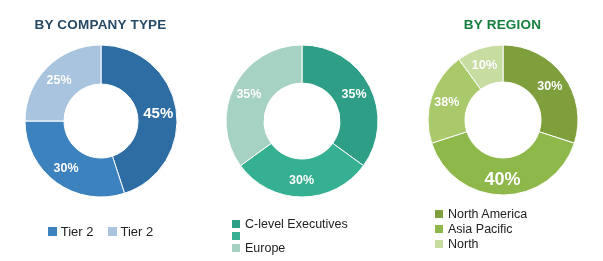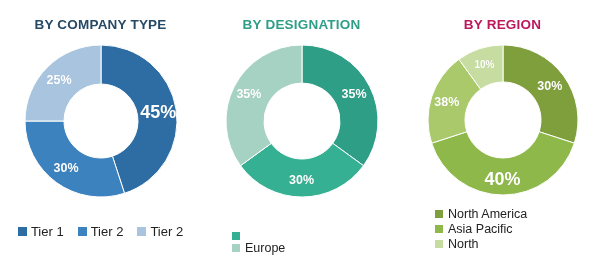--- a/index.html
+++ b/index.html
@@ -12,21 +12,21 @@
   .board{position:relative;width:603px;height:197px;display:flex;}
   .panel{position:relative;width:201px;height:261px;}
 
   .chart-title{
     position:absolute;top:17px;left:0;width:201px;text-align:center;
     font-size:13.5px;font-weight:bold;letter-spacing:0.2px;
     white-space:nowrap;
   }
   .t1 .chart-title{color:#264A66;}
   .t2 .chart-title{color:#2E9E87;}
-  .t3 .chart-title{color:#be185d;}
+  .t3 .chart-title{color:#15803d;}
 
   .donut-wrap{position:absolute;left:0;top:45px;width:201px;height:160px;}
   .donut{position:absolute;left:50%;top:0;transform:translateX(-50%);}
   .donut svg{display:block;overflow:visible;}
 
   .slice-label{
     position:absolute;color:#ffffff;font-weight:bold;
     white-space:nowrap;transform:translate(-50%,-50%);
     text-shadow:0 0 1px rgba(0,0,0,0.08);
   }
@@ -58,59 +58,58 @@
   <div class="panel p1 t1">
     <div class="chart-title">BY COMPANY TYPE</div>
 
     <div class="donut-wrap">
       <div class="donut" id="donut-0" style="width: 152px; height: 152px;">
           <svg width="152" height="152" viewBox="0 0 152 152">
             <path d="M 76 0 A 76 76 0 0 1 99.48529157249601 148.28029523843168 L 87.43362879187305 111.18909110292068 A 37 37 0 0 0 76 39 Z" fill="#2E6DA4" stroke="#ffffff" stroke-width="1"></path>
             <path d="M 99.48529157249601 148.28029523843168 A 76 76 0 0 1 0 76.00000000000001 L 39 76 A 37 37 0 0 0 87.43362879187305 111.18909110292068 Z" fill="#3C82BE" stroke="#ffffff" stroke-width="1"></path>
             <path d="M 0 76.00000000000001 A 76 76 0 0 1 75.99999999999999 0 L 76 39 A 37 37 0 0 0 39 76 Z" fill="#A8C4DE" stroke="#ffffff" stroke-width="1"></path>
           </svg>
-          <div class="slice-label" style="left: 133.78px; top: 66.8486px; font-size: 18px;">45%</div>
+          <div class="slice-label" style="left: 133.78px; top: 66.8486px; font-size: 15px;">45%</div>
           <div class="slice-label" style="left: 41.6146px; top: 123.327px; font-size: 12.5px;">30%</div>
           <div class="slice-label" style="left: 34.6343px; top: 34.6343px; font-size: 12.5px;">25%</div>
         </div>
     </div>
 
     <div class="legend-h">
-      <div class="legend-item">
-        <span class="swatch" style="background:#2E6DA4"></span>
-        <span class="legend-text">Tier 1</span>
-      </div>
       <div class="legend-item">
         <span class="swatch" style="background:#3C82BE"></span>
         <span class="legend-text">Tier 2</span>
       </div>
       <div class="legend-item">
         <span class="swatch" style="background:#A8C4DE"></span>
         <span class="legend-text">Tier 2</span>
       </div>
     </div>
   </div>
 
   <div class="panel p2 t2">
-    <div class="chart-title">BY DESIGNATION</div>
 
     <div class="donut-wrap">
       <div class="donut" id="donut-1" style="width: 152px; height: 152px;">
           <svg width="152" height="152" viewBox="0 0 152 152">
             <path d="M 76 0 A 76 76 0 0 1 137.485291572496 120.67167917422793 L 106.742645786248 98.33583958711397 A 38 38 0 0 0 76 38 Z" fill="#2E9E87" stroke="#ffffff" stroke-width="1"></path>
             <path d="M 137.485291572496 120.67167917422793 A 76 76 0 0 1 14.514708427504004 120.67167917422796 L 45.257354213752 98.33583958711398 A 38 38 0 0 0 106.742645786248 98.33583958711397 Z" fill="#35B092" stroke="#ffffff" stroke-width="1"></path>
             <path d="M 14.514708427504004 120.67167917422796 A 76 76 0 0 1 75.99999999999999 0 L 76 38 A 38 38 0 0 0 45.257354213752 98.33583958711398 Z" fill="#A6D2C4" stroke="#ffffff" stroke-width="1"></path>
           </svg>
           <div class="slice-label" style="left: 128.569px; top: 49.2146px; font-size: 12.5px;">35%</div>
           <div class="slice-label" style="left: 76px; top: 135px; font-size: 12.5px;">30%</div>
           <div class="slice-label" style="left: 23.4306px; top: 49.2146px; font-size: 12.5px;">35%</div>
         </div>
     </div>
 
     <div class="legend-v">
+      <div class="legend-item">
+        <span class="swatch" style="background:#2E9E87"></span>
+        <span class="legend-text">C-level Executives</span>
+      </div>
       <div class="legend-item">
         <span class="swatch" style="background:#35B092"></span>
       </div>
       <div class="legend-item">
         <span class="swatch" style="background:#A6D2C4"></span>
         <span class="legend-text">Europe</span>
       </div>
     </div>
   </div>
 
@@ -121,21 +120,21 @@
       <div class="donut" id="donut-2" style="width: 150px; height: 150px;">
           <svg width="150" height="150" viewBox="0 0 150 150">
             <path d="M 75 0 A 75 75 0 0 1 146.3292387221365 98.17627457812105 L 111.14014761921584 86.742645786248 A 38 38 0 0 0 75 37 Z" fill="#7E9F3C" stroke="#ffffff" stroke-width="1"></path>
             <path d="M 146.3292387221365 98.17627457812105 A 75 75 0 0 1 3.670761277863491 98.17627457812107 L 38.85985238078417 86.742645786248 A 38 38 0 0 0 111.14014761921584 86.742645786248 Z" fill="#8EB84A" stroke="#ffffff" stroke-width="1"></path>
             <path d="M 3.670761277863491 98.17627457812107 A 75 75 0 0 1 30.91610607806451 14.323725421878947 L 52.66416041288602 44.257354213752 A 38 38 0 0 0 38.85985238078417 86.742645786248 Z" fill="#A9C96A" stroke="#ffffff" stroke-width="1"></path>
             <path d="M 30.91610607806451 14.323725421878947 A 75 75 0 0 1 74.99999999999999 0 L 75 37 A 38 38 0 0 0 52.66416041288602 44.257354213752 Z" fill="#C6DCA0" stroke="#ffffff" stroke-width="1"></path>
           </svg>
           <div class="slice-label" style="left: 122.327px; top: 40.6146px; font-size: 12.5px;">30%</div>
           <div class="slice-label" style="left: 75px; top: 133.5px; font-size: 18px;">40%</div>
           <div class="slice-label" style="left: 19.3632px; top: 56.9225px; font-size: 12.5px;">38%</div>
-          <div class="slice-label" style="left: 56.9225px; top: 19.3632px; font-size: 10px;">10%</div>
+          <div class="slice-label" style="left: 56.9225px; top: 19.3632px; font-size: 13px;">10%</div>
         </div>
     </div>
 
     <div class="legend-v">
       <div class="legend-item">
         <span class="swatch" style="background:#7E9F3C"></span>
         <span class="legend-text">North America</span>
       </div>
       <div class="legend-item">
         <span class="swatch" style="background:#8EB84A"></span>

